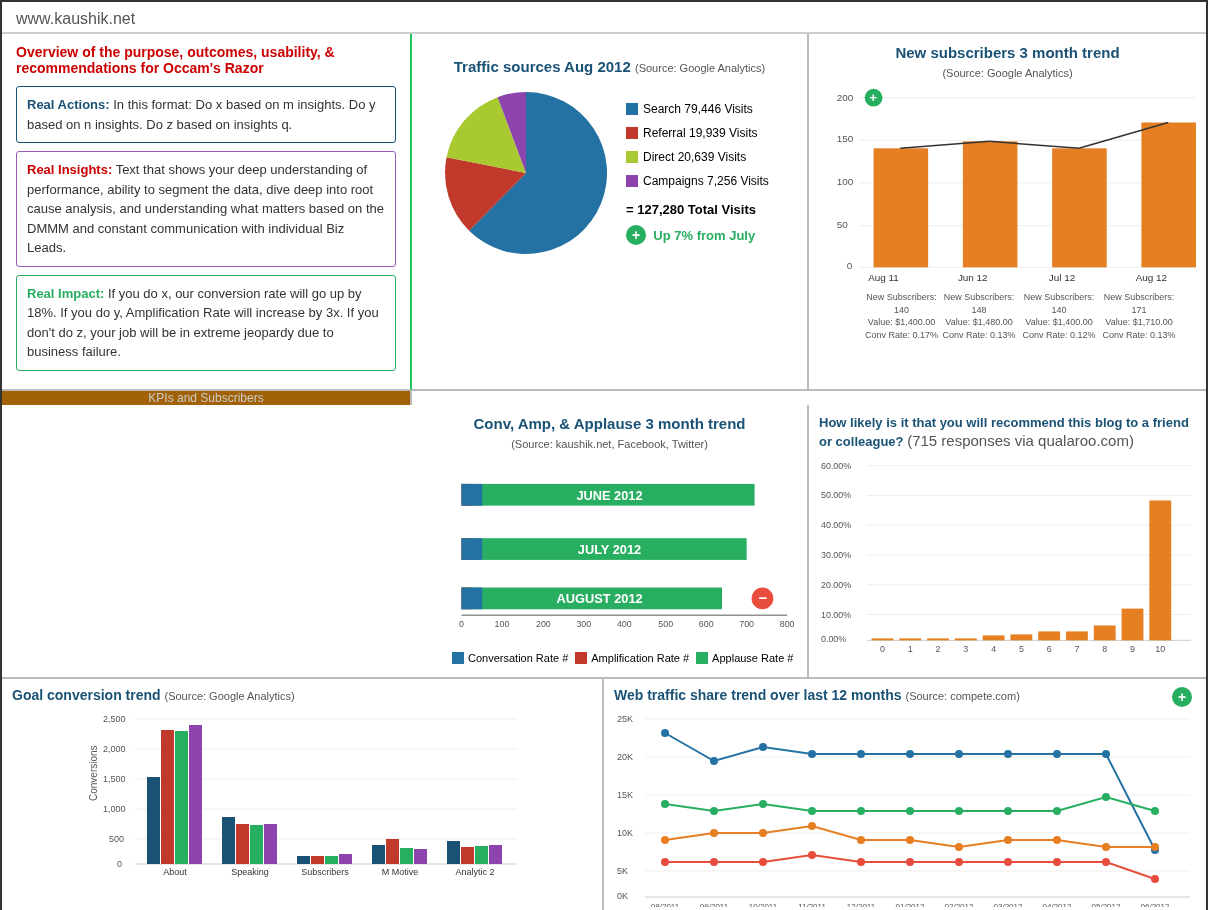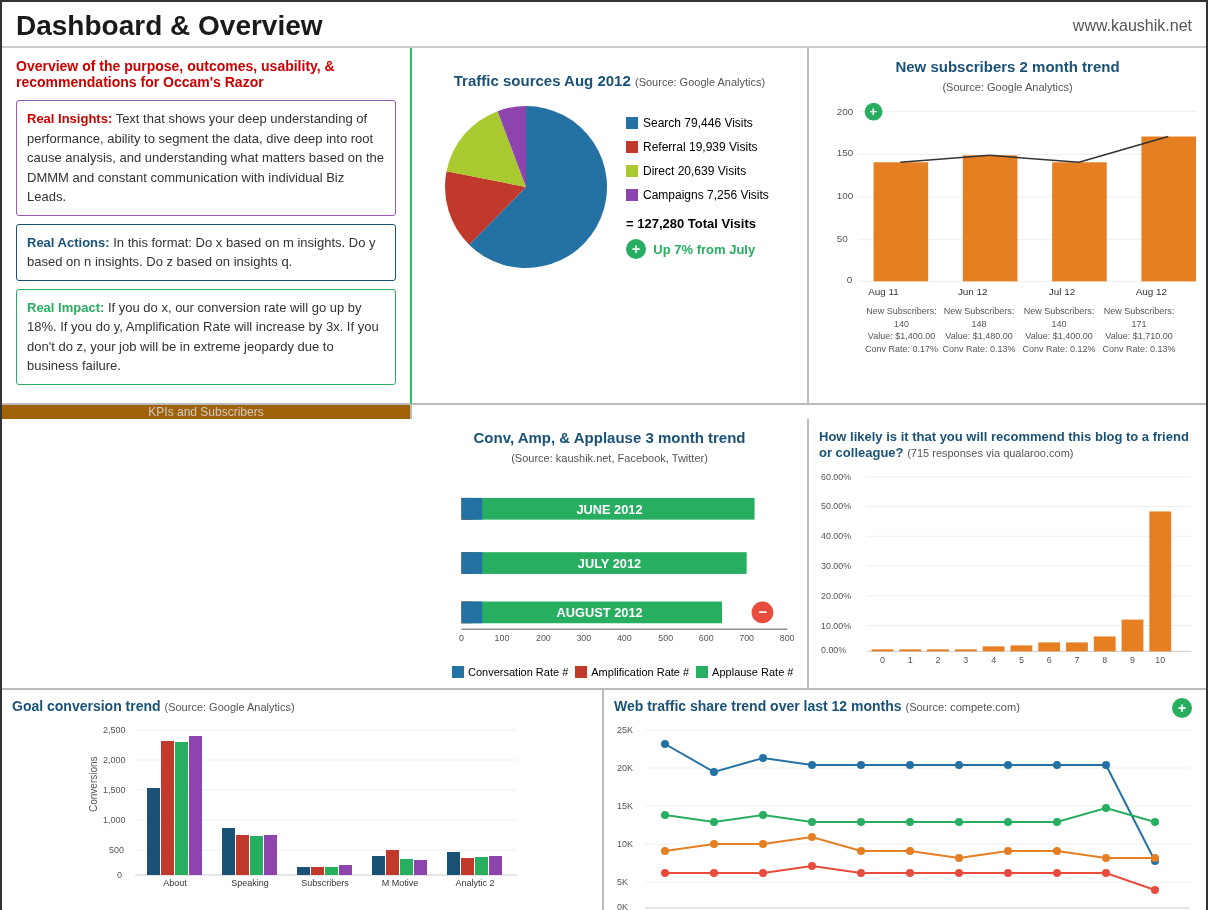--- a/index.html
+++ b/index.html
@@ -152,35 +152,34 @@
       border-top: 1px solid #bbb;
       padding: 8px 10px;
     }
 
     svg text { font-family: Arial, sans-serif; }
   </style>
 </head>
 <body>
 
 <div class="header">
-  <h1 class="header-title">Dashboard &amp; Overview</h1>
   <span class="header-url">www.kaushik.net</span>
 </div>
 
 <div style="display:flex; flex-direction:column;">
 
   <div style="display:grid; grid-template-columns:410px 1fr 1fr; border-bottom:1px solid #bbb;">
 
     <div class="insights-panel">
       <div class="insights-subtitle">Overview of the purpose, outcomes, usability, &amp; recommendations for Occam's Razor</div>
+      <div class="insight-box" style="border-color:#1a5276;">
+        <span class="insight-label-blue">Real Actions:</span><span> In this format: Do x based on m insights. Do y based on n insights. Do z based on insights q.</span>
+      </div>
       <div class="insight-box">
         <span class="insight-label">Real Insights:</span><span> Text that shows your deep understanding of performance, ability to segment the data, dive deep into root cause analysis, and understanding what matters based on the DMMM and constant communication with individual Biz Leads.</span>
-      </div>
-      <div class="insight-box" style="border-color:#1a5276;">
-        <span class="insight-label-blue">Real Actions:</span><span> In this format: Do x based on m insights. Do y based on n insights. Do z based on insights q.</span>
       </div>
       <div class="insight-box" style="border-color:#27ae60;">
         <span class="insight-label" style="color:#27ae60;">Real Impact:</span><span> If you do x, our conversion rate will go up by 18%. If you do y, Amplification Rate will increase by 3x. If you don't do z, your job will be in extreme jeopardy due to business failure.</span>
       </div>
     </div>
 
     <div class="traffic-panel" style="border-right:2px solid #bbb;">
       <div class="panel-title">
         <span>Traffic sources Aug 2012</span> <span style="font-weight:normal;font-size:11px;color:#555;">(Source: Google Analytics)</span>
       </div>
@@ -212,21 +211,21 @@
           <div style="">
             <span class="green-circle">+</span>
             <span style="color:#27ae60; font-weight:bold; font-size:13px;">Up 7% from July</span>
           </div>
         </div>
       </div>
     </div>
 
     <div class="subscribers-panel">
       <div class="panel-title">
-        <span>New subscribers 2 month trend</span>
+        <span>New subscribers 3 month trend</span>
       </div>
       <div class="panel-source">(Source: Google Analytics)</div>
       <div style="margin-top:6px; position:relative;">
         <svg width="100%" height="200" viewBox="0 0 380 200">
 
           <text x="18" y="15" font-size="10" fill="#555">200</text>
           <text x="18" y="57" font-size="10" fill="#555">150</text>
           <text x="18" y="100" font-size="10" fill="#555">100</text>
           <text x="18" y="143" font-size="10" fill="#555">50</text>
           <text x="28" y="185" font-size="10" fill="#555">0</text>
@@ -337,21 +336,21 @@
           <div style="display:flex;align-items:center;gap:4px;">
             <div style="width:12px;height:12px;background:#27ae60;"></div>
             <span>Applause Rate #</span>
           </div>
         </div>
       </div>
     </div>
 
     <div class="nps-panel">
       <div style="font-size:13px; font-weight:bold; color:#1a5276; line-height:1.3; margin-bottom:2px;">
-        How likely is it that you will recommend this blog to a friend or colleague? <span style="font-weight:normal;font-size:11px;color:#555;">(715 responses via qualaroo.com)</span>
+        How likely is it that you will recommend this blog to a friend or colleague? <span style="font-weight:normal;font-size:15px;color:#555;">(715 responses via qualaroo.com)</span>
       </div>
       <div>
         <svg width="100%" height="210" viewBox="0 0 380 210">
 
           <text x="2" y="15" font-size="9" fill="#555">60.00%</text>
           <text x="2" y="45" font-size="9" fill="#555">50.00%</text>
           <text x="2" y="75" font-size="9" fill="#555">40.00%</text>
           <text x="2" y="105" font-size="9" fill="#555">30.00%</text>
           <text x="2" y="135" font-size="9" fill="#555">20.00%</text>
           <text x="2" y="165" font-size="9" fill="#555">10.00%</text>

